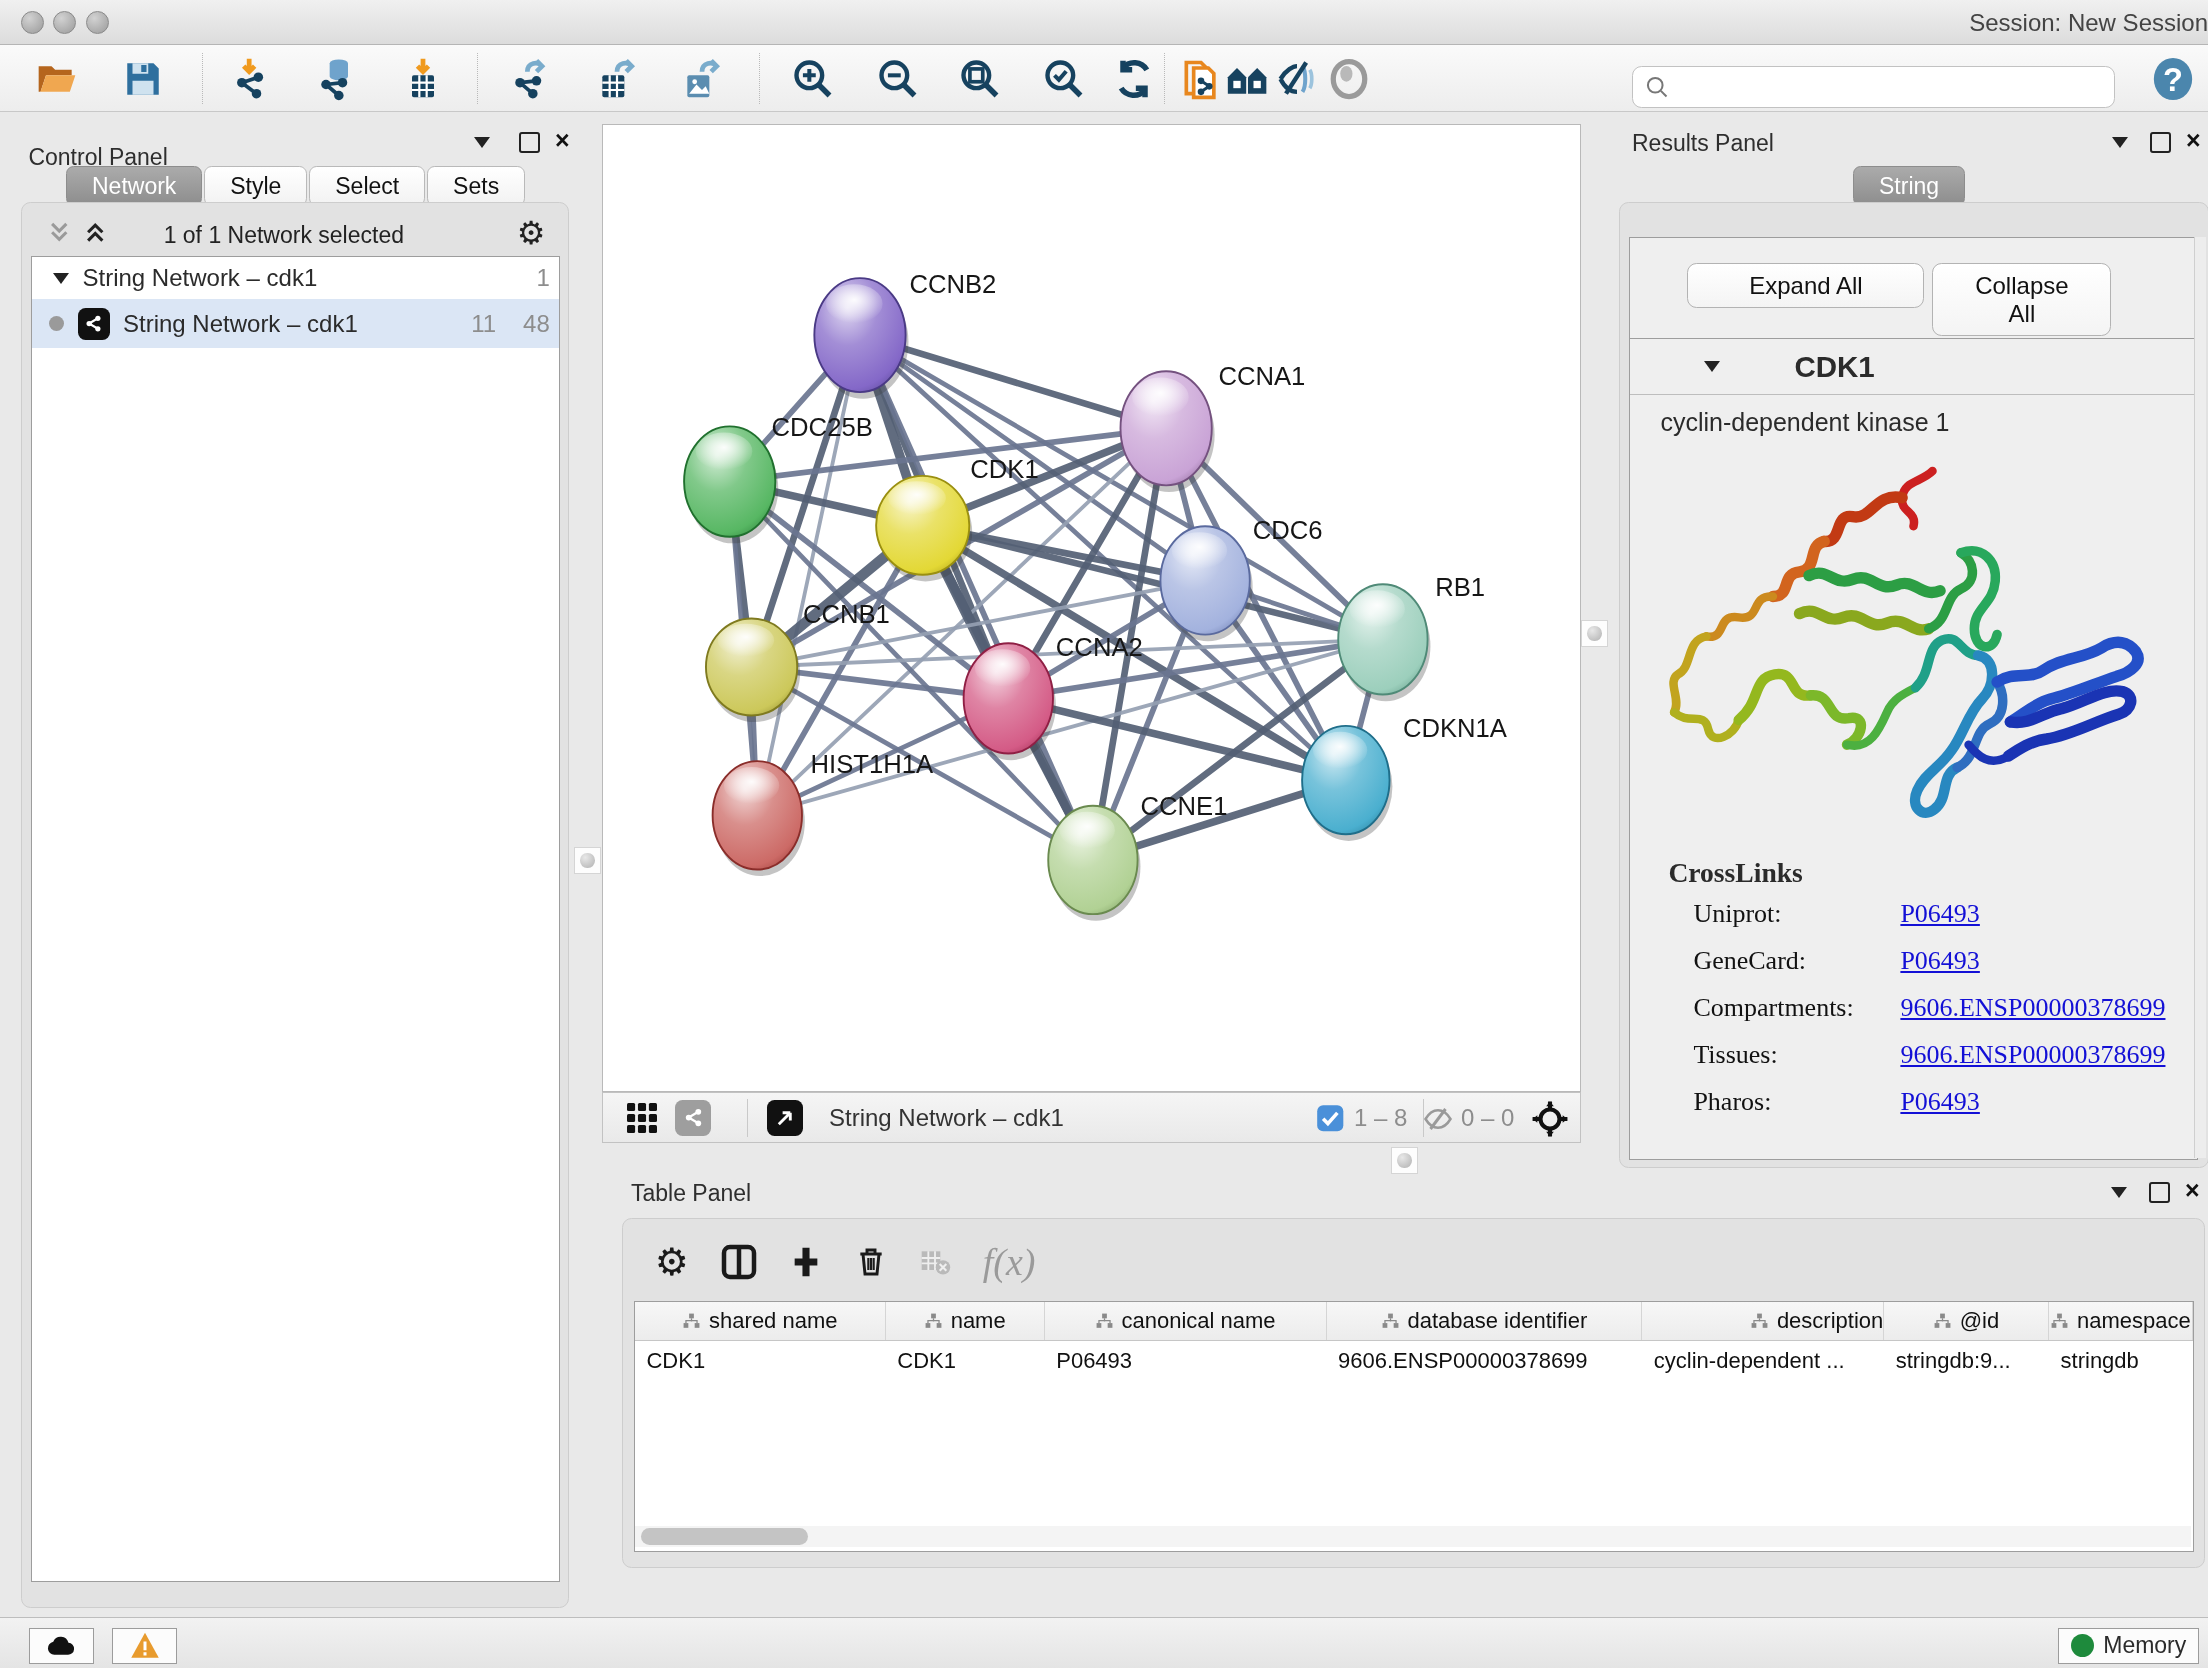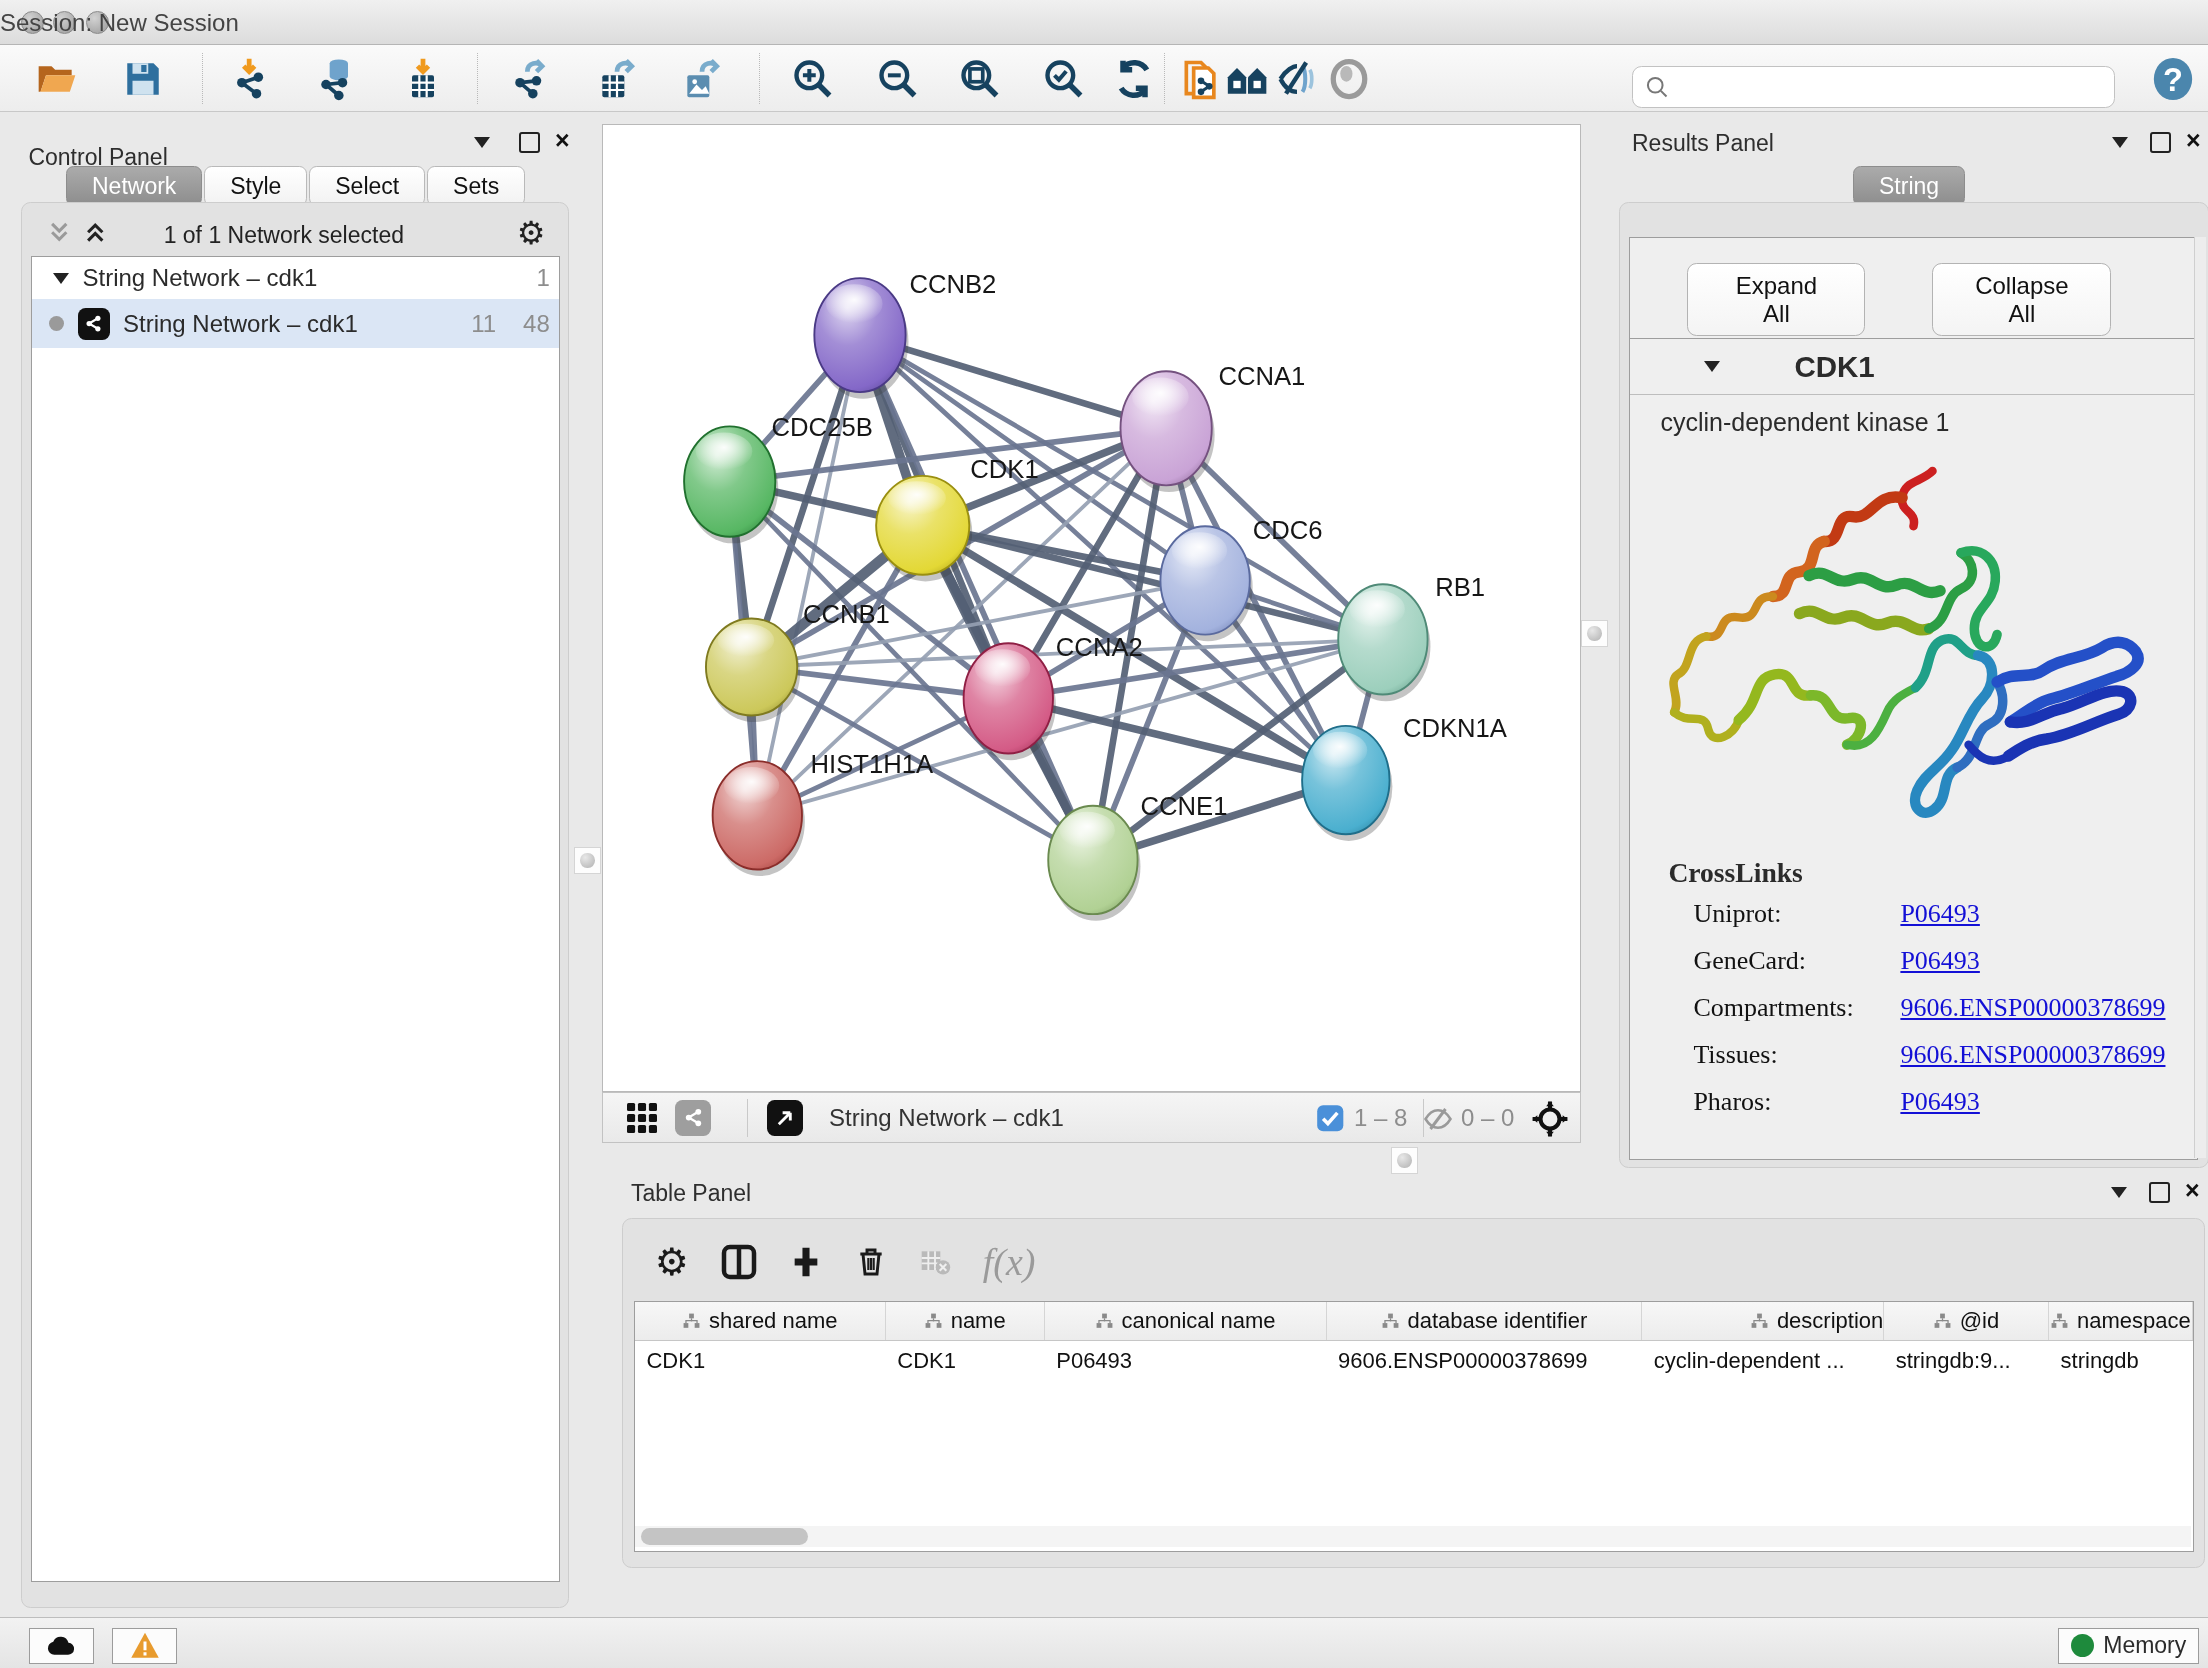--- a/index.html
+++ b/index.html
@@ -4,21 +4,21 @@
 <style>
   html,body{margin:0;padding:0;background:#d8d8d8;}
   #app{position:relative;width:2208px;height:1668px;background:#e9e9e9;overflow:hidden;
        font-family:"Liberation Sans",sans-serif;color:#2b2b2b;}
   .abs{position:absolute;}
   
   #titlebar{left:0;top:0;width:2208px;height:44px;background:linear-gradient(#f0f0f0,#dcdcdc);
             border-bottom:1px solid #b5b5b5;}
   .traffic{position:absolute;top:11.4px;width:21px;height:21px;border-radius:50%;
            background:radial-gradient(circle at 35% 30%,#d2d2d2,#9a9a9a);border:1px solid #8a8a8a;}
-  #win-title{position:absolute;left:0;right:0;top:8.6px;text-align:left;font-size:24px;color:#444;}
+  #win-title{position:absolute;left:0;right:0;top:8.6px;text-align:right;font-size:24px;color:#444;}
   
   #toolbar{left:0;top:45px;width:2208px;height:66px;background:linear-gradient(#fafafa,#ededed);
            border-bottom:1px solid #c8c8c8;}
   .tb-btn{position:absolute;top:9.5px;width:49px;height:48px;display:flex;align-items:center;justify-content:center;}
   .tb-sep{position:absolute;top:7.6px;height:51px;border-left:1.9px dotted #b9b9b9;}
   #search-box{position:absolute;left:1632px;top:21px;width:483px;height:42px;background:#fff;
               border:1.9px solid #c2c2c2;border-radius:9.5px;display:flex;align-items:center;padding-left:11.4px;box-sizing:border-box;}
   #search-input{border:none;outline:none;font-size:21px;width:418px;background:transparent;}
   
   .panel-title{font-size:23px;color:#2e2e2e;}
@@ -667,21 +667,21 @@
     <span class="abs tri-down" style="left:495px;top:15px"></span>
     <span class="abs float-box" style="left:533px;top:9.5px"></span>
     <span class="abs hdr-x" style="left:569px;top:3.8px">×</span>
 
     <div class="abs" style="left:236px;top:44px">
       <span class="tab sel">String</span>
     </div>
 
     <div class="abs round-panel" style="left:1.9px;top:80px;width:588px;height:964px">
       <div class="abs white-box" style="left:9.5px;top:34px;width:567px;height:101px;background:#efefef">
-        <button class="btn abs" style="left:57px;top:25px;width:178px">Expand All</button>
+        <button class="btn abs" style="left:57px;top:25px;width:237px">Expand All</button>
         <button class="btn abs" style="left:302px;top:25px;width:179px">Collapse All</button>
       </div>
 
       <div class="abs white-box" style="left:9.5px;top:135px;width:567px;height:820px;background:#efefef">
         <div style="display:flex;align-items:center;height:55px;border-bottom:1px solid #bdbdbd">
           <span class="tri-down" style="margin-left:74px"></span>
           <span style="margin-left:74px;font-size:29.5px;font-weight:bold">CDK1</span>
         </div>
         <div style="padding:13.3px 0 0 30px;font-size:25px">cyclin-dependent kinase 1</div>
 

